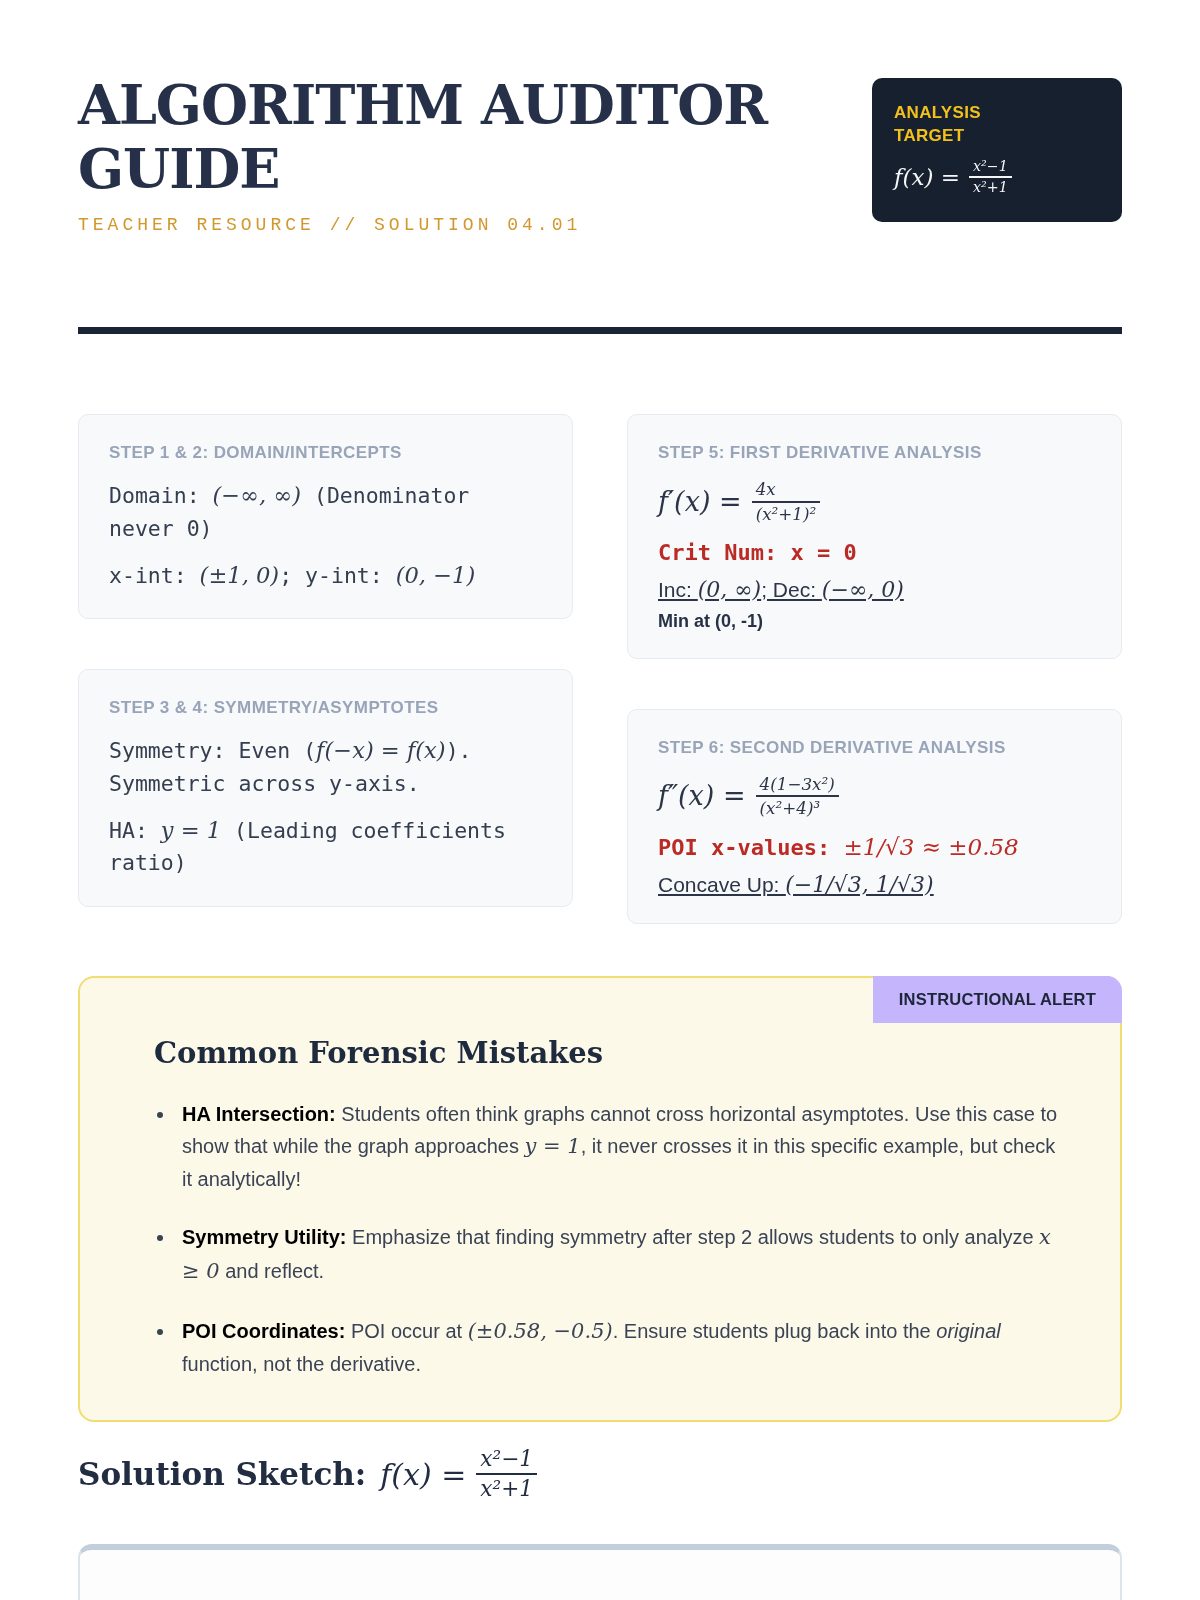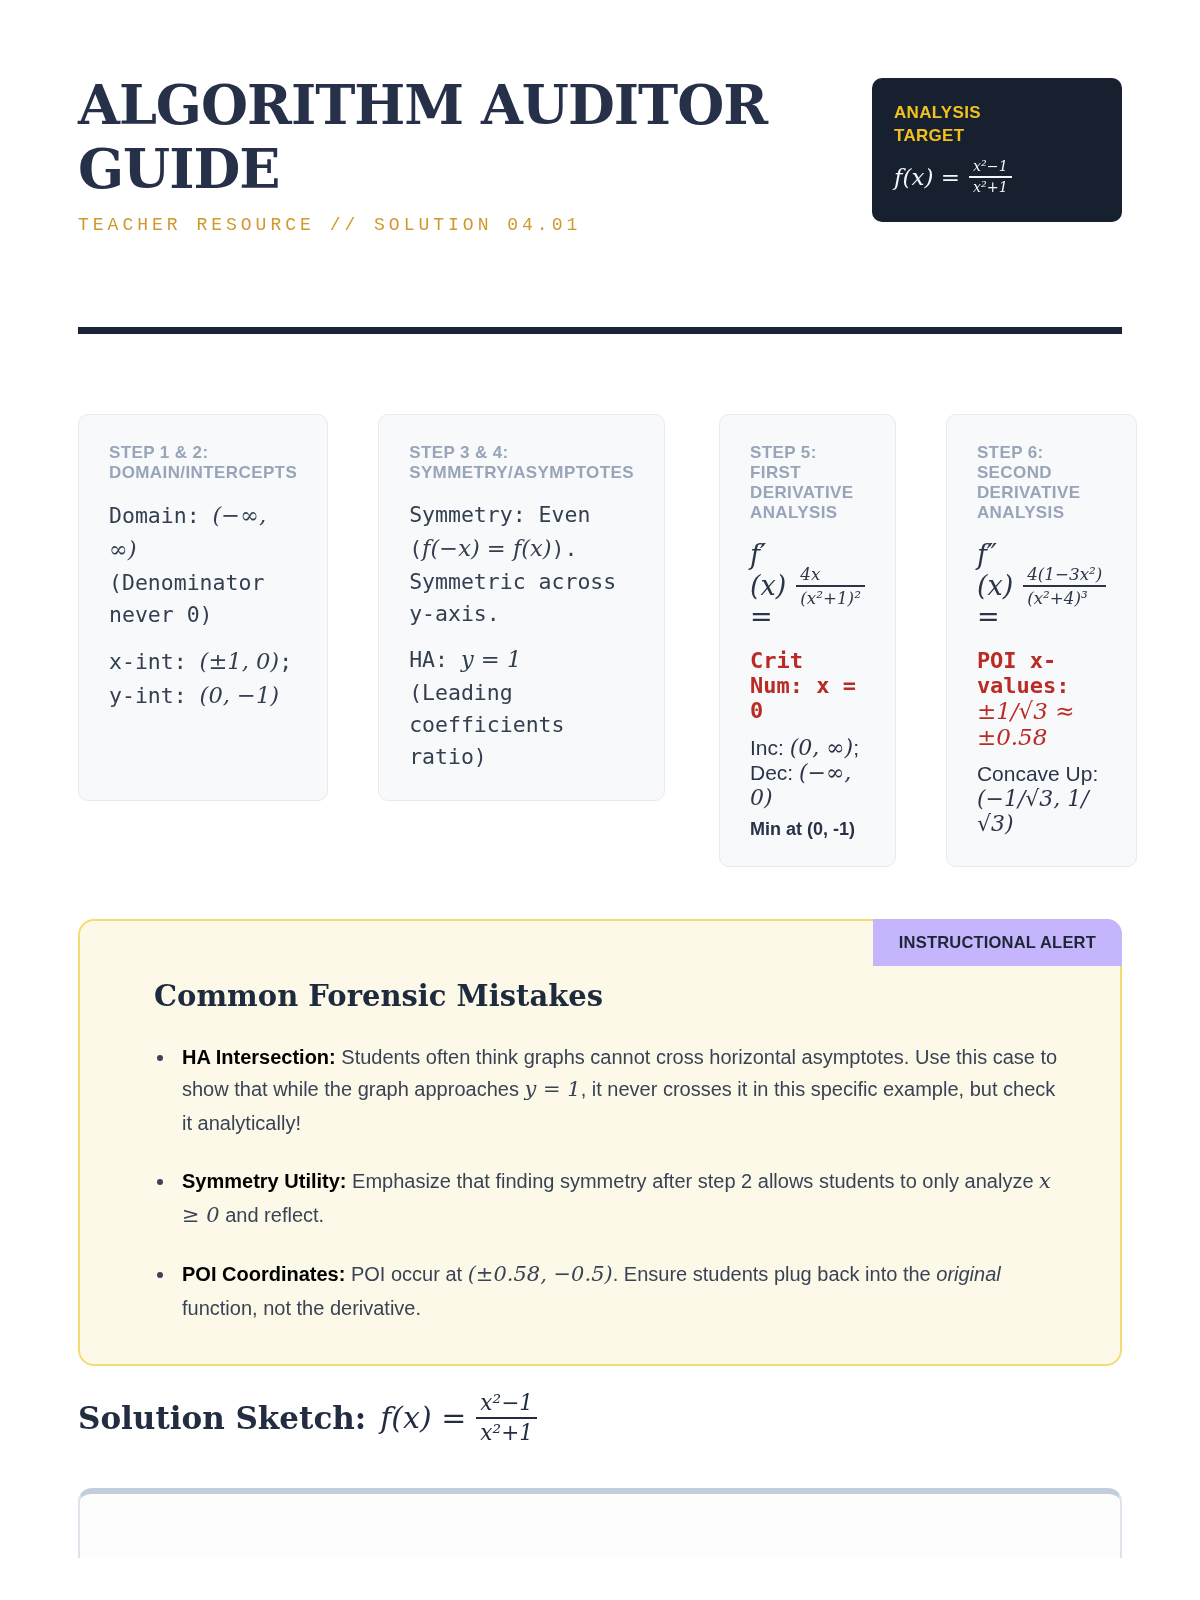--- a/index.html
+++ b/index.html
@@ -33,21 +33,21 @@
   .target-badge .tb-formula {
     margin-top:10px; color:#f4f6f9;
     font-family:"DejaVu Serif", serif; font-style:italic; font-size:23px;
     display:flex; align-items:center; gap:9px;
   }
 
   .rule { height:7px; background:#1b2336; margin-top:92px; }
 
   
   .grid { display:grid; grid-template-columns:1fr 1fr; column-gap:54px; margin-top:80px; align-items:start; }
-  .col { display:flex; flex-direction:row; gap:50px; }
+  .col { display:flex; flex-direction:column; gap:50px; }
   .card {
     background:#f8f9fb; border:1px solid #e6eaf1; border-radius:10px;
     padding:28px 30px 26px;
   }
   .card-header {
     font-weight:700; font-size:17px; color:#98a4b8; letter-spacing:0.4px;
     margin-bottom:16px;
   }
   .mono-line {
     font-family:"DejaVu Sans Mono", monospace; font-size:21.5px;
@@ -58,21 +58,21 @@
     font-family:"DejaVu Serif", serif; font-style:italic; font-size:27px;
     color:#2c3547; margin:8px 0 6px; display:flex; align-items:center; gap:10px;
   }
   .frac { display:inline-block; font-size:0.62em; line-height:1.2; vertical-align:middle; }
   .frac .num { display:block; border-bottom:2px solid currentColor; padding:0 4px 1px; }
   .frac .den { display:block; padding:1px 4px 0; }
   .crit-line {
     font-family:"DejaVu Sans Mono", monospace; font-weight:700;
     font-size:22px; color:#bb2b26; margin-top:16px;
   }
-  .sans-line { font-size:21px; color:#2c3547; margin-top:12px; }
+  .sans-line { font-size:21px; color:#2c3547; margin-top:12px;text-decoration:underline; }
   .sans-line .math { font-size:22px; }
   .min-line { font-weight:700; font-size:18px; color:#273246; margin-top:9px; }
   .poi-line { margin-top:16px; color:#bb2b26; }
   .poi-line .poi-label {
     font-family:"DejaVu Sans Mono", monospace; font-weight:700; font-size:22px;
   }
   .poi-line .math { font-size:23px; }
 
   
   .alert {

